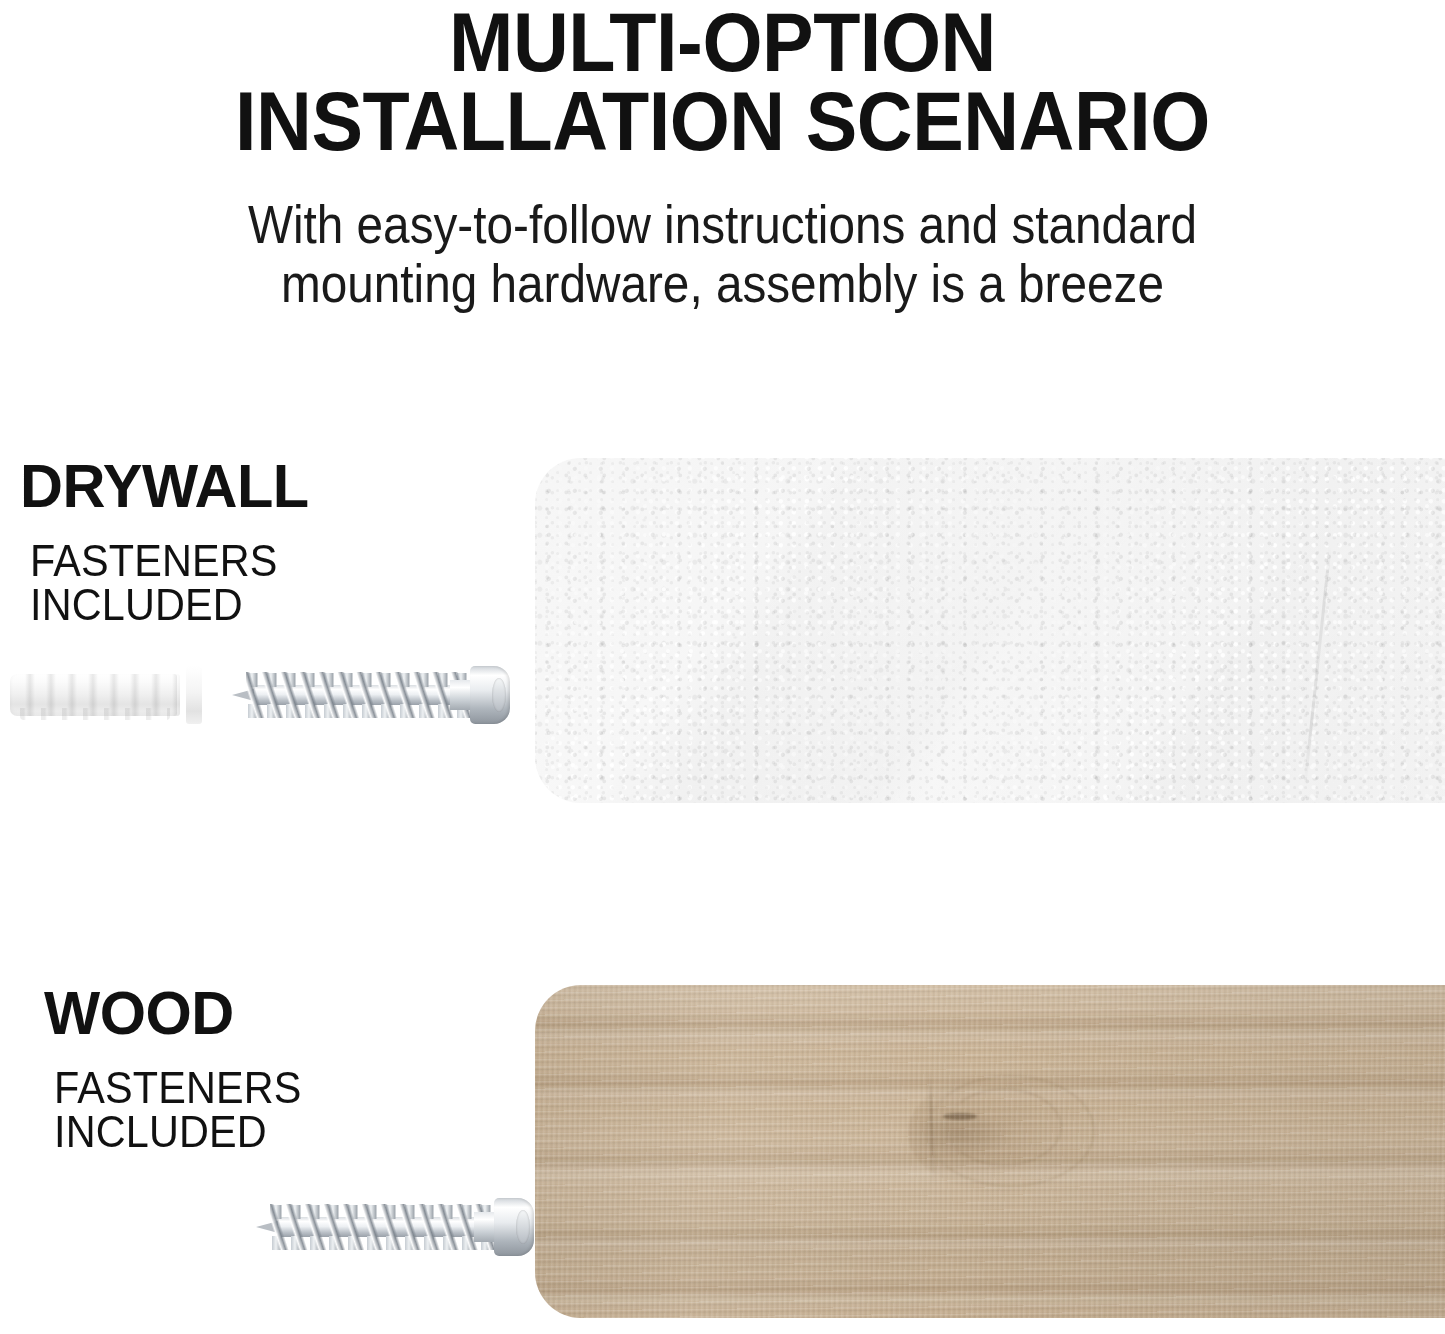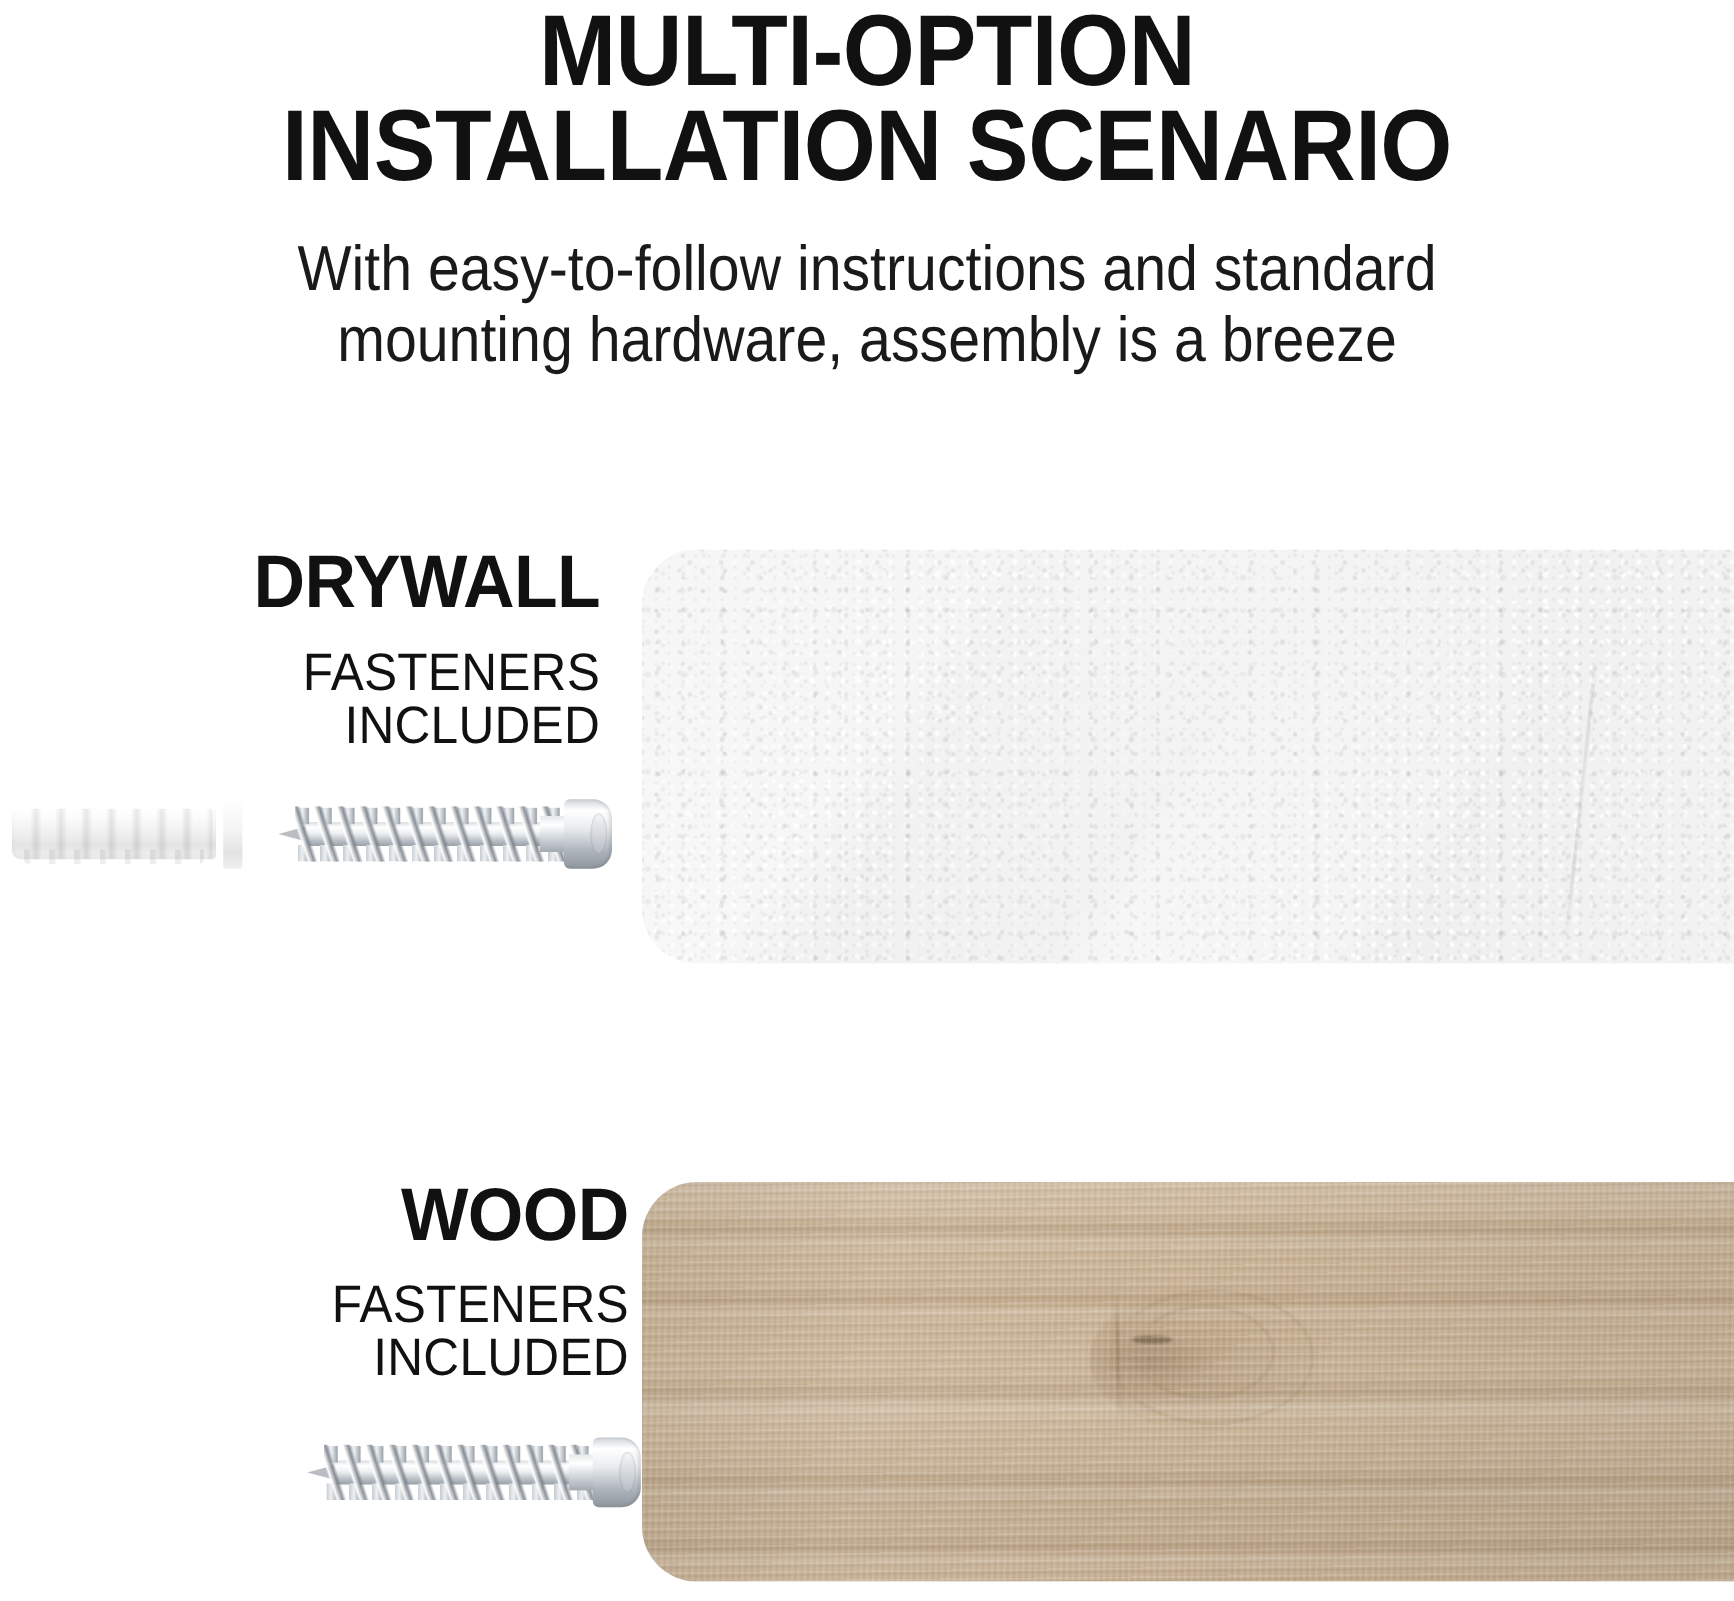--- a/index.html
+++ b/index.html
@@ -64,21 +64,21 @@
     width: 1445px;
   }
   #section-drywall { top: 455px; height: 360px; }
   #section-wood    { top: 982px; height: 352px; margin-left: 24px; }
 
   .label-col {
     position: absolute;
     left: 0;
     top: 0;
     width: 500px;
-    text-align: right;
+    text-align: left;
   }
   .mat-title {
     font-family: "Liberation Sans", sans-serif;
     font-weight: 700;
     font-size: 62px;
     line-height: 1;
     color: #111111;
     letter-spacing: -0.5px;
     transform: scaleX(0.96);
     transform-origin: right center;

